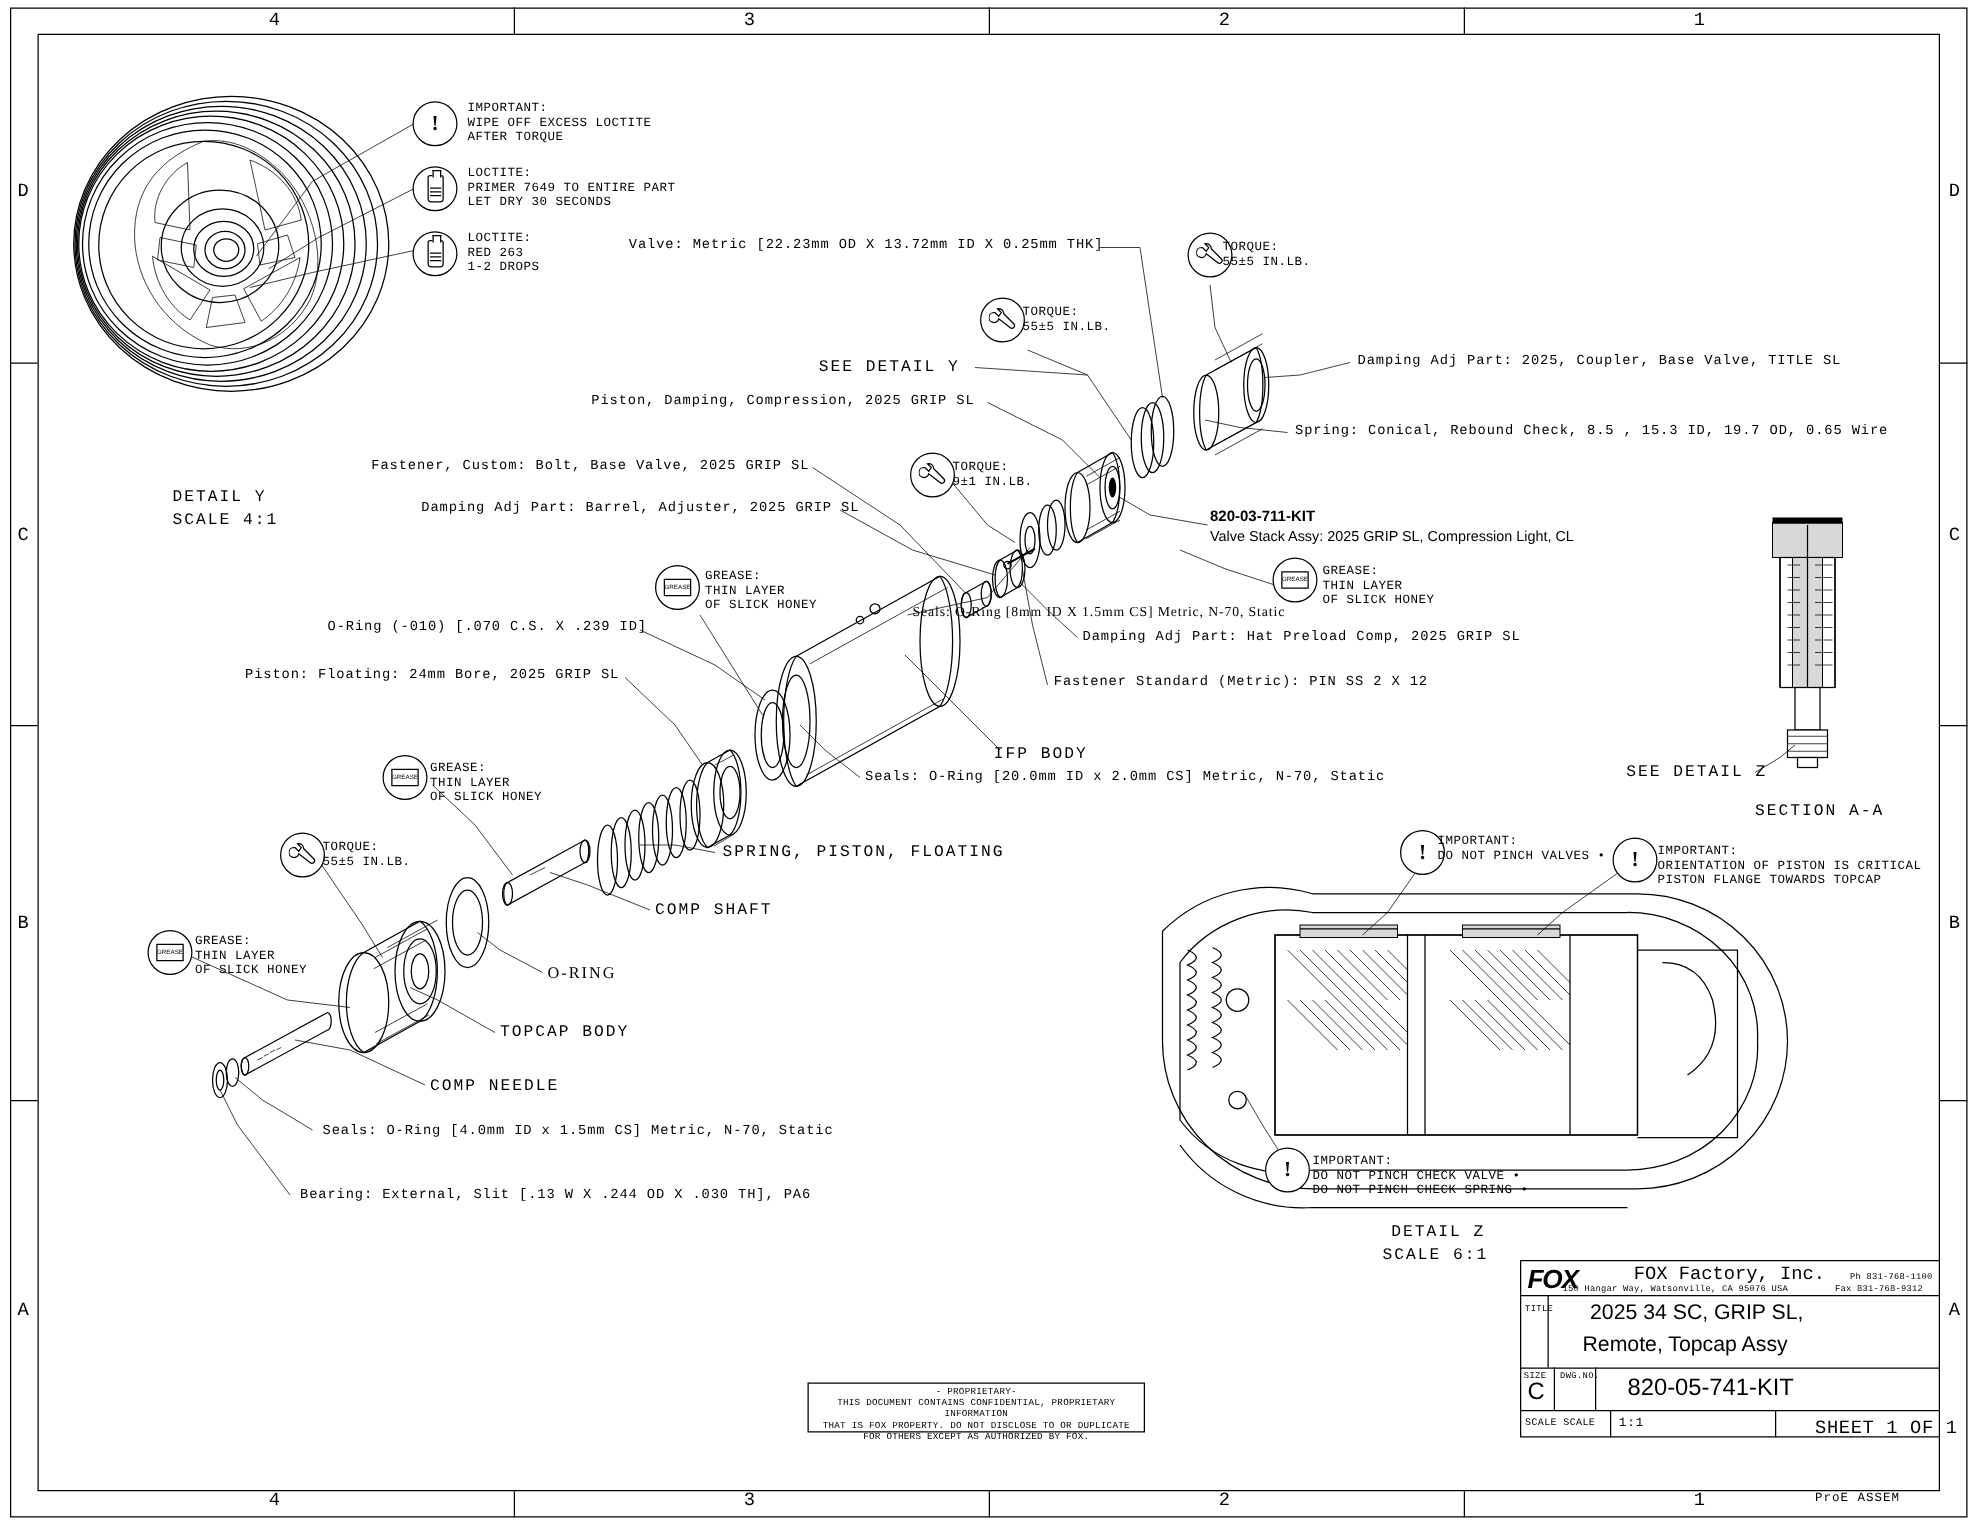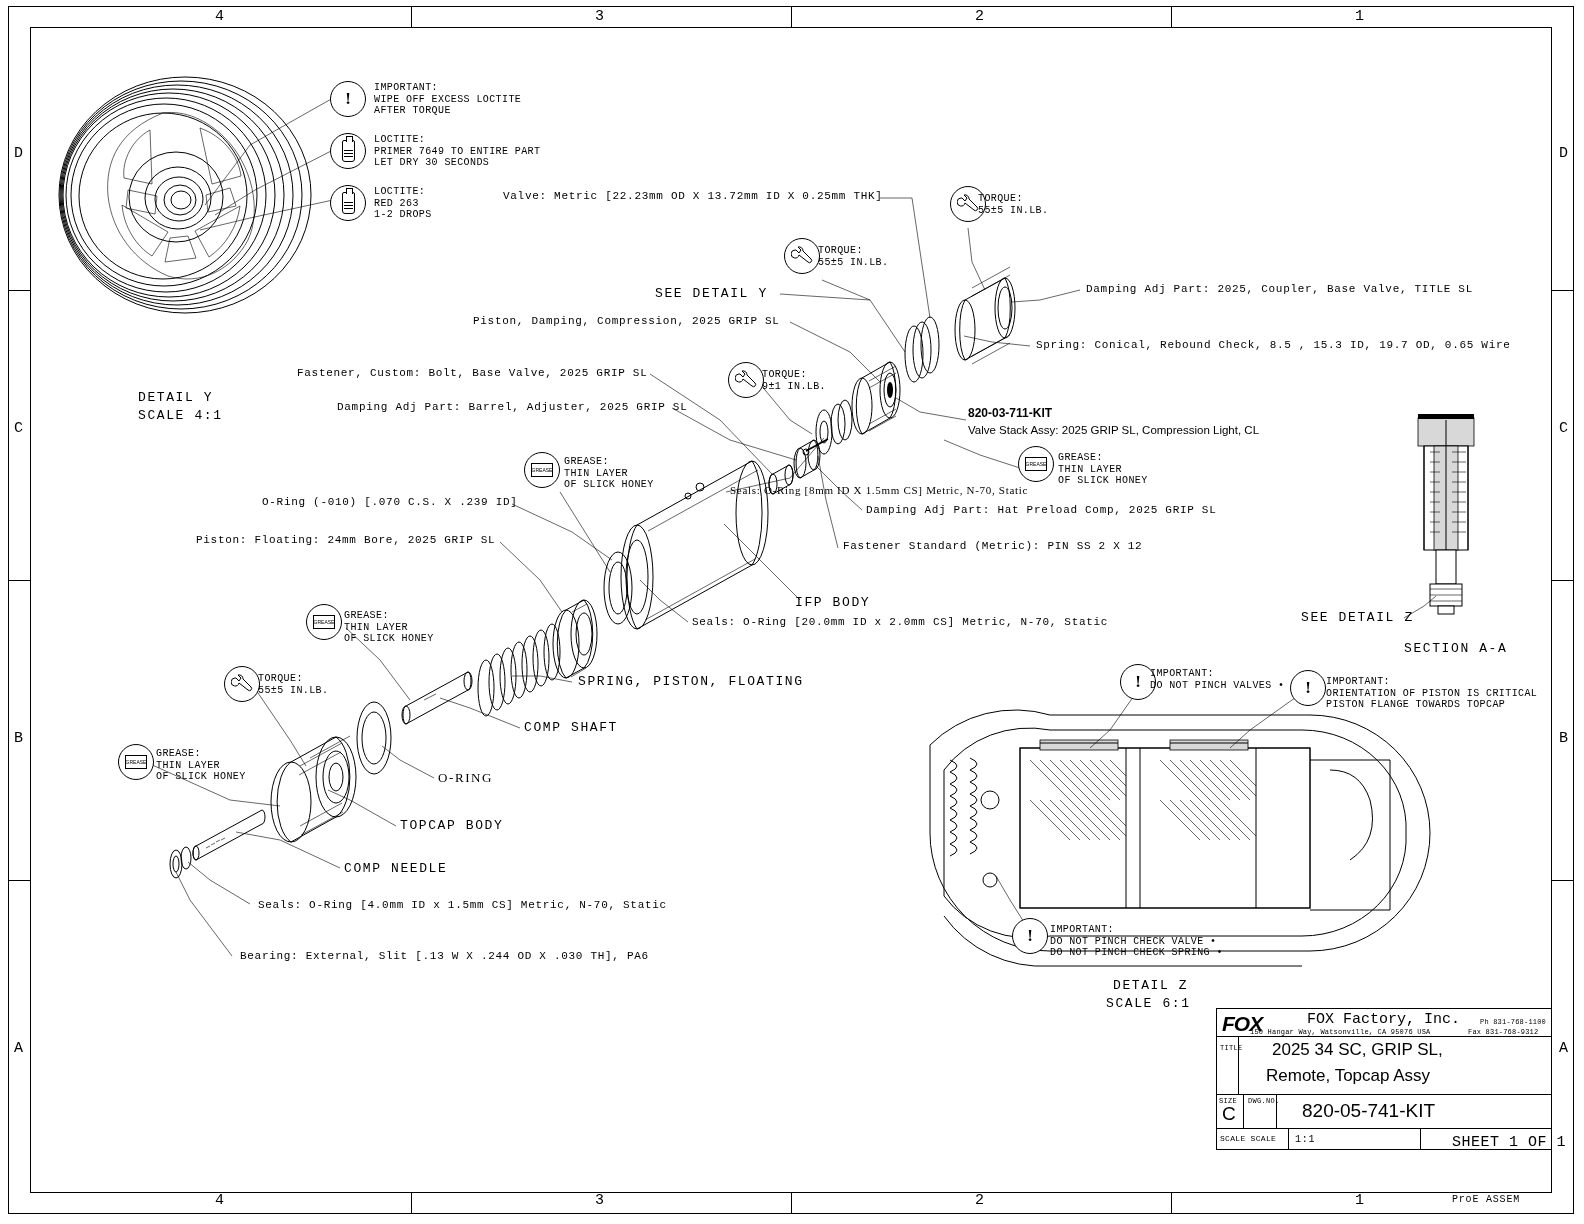--- a/index.html
+++ b/index.html
@@ -486,20 +486,26 @@
   <div class="txt lg" style="left:400px;top:818px;">TOPCAP BODY</div>
   <div class="txt lg" style="left:344px;top:861px;">COMP NEEDLE</div>
   <div class="txt" style="left:258px;top:899px;">Seals: O-Ring [4.0mm ID x 1.5mm CS] Metric, N-70, Static</div>
   <div class="txt" style="left:240px;top:950px;">Bearing: External, Slit [.13 W X .244 OD X .030 TH], PA6</div>
 
   <div class="txt lg" style="left:1281px;top:610px;margin-left:20px;">SEE DETAIL  Z</div>
   <div class="txt lg" style="left:1404px;top:641px;">SECTION  A-A</div>
   <div class="txt lg" style="left:1113px;top:978px;">DETAIL  Z</div>
   <div class="txt lg" style="left:1106px;top:996px;">SCALE  6:1</div>
 
+  <div class="prop" style="left:646px;top:1106px;width:270px;height:40px;">
+    <div>- PROPRIETARY-</div>
+    <div>THIS DOCUMENT CONTAINS CONFIDENTIAL, PROPRIETARY INFORMATION</div>
+    <div>THAT IS FOX PROPERTY.   DO NOT DISCLOSE TO OR DUPLICATE</div>
+    <div>FOR OTHERS EXCEPT AS AUTHORIZED BY FOX.</div>
+  </div>
 
   <div class="tb" style="left:1216px;top:1008px;width:336px;height:142px;"></div>
   <div class="hline" style="left:1216px;top:1036px;width:336px;"></div>
   <div class="hline" style="left:1216px;top:1094px;width:336px;"></div>
   <div class="hline" style="left:1216px;top:1128px;width:336px;"></div>
   <div class="vline" style="left:1243px;top:1094px;height:34px;"></div>
   <div class="vline" style="left:1276px;top:1094px;height:34px;"></div>
   <div class="vline" style="left:1288px;top:1128px;height:22px;"></div>
   <div class="vline" style="left:1420px;top:1128px;height:22px;"></div>
   <div class="vline" style="left:1238px;top:1036px;height:58px;"></div>

